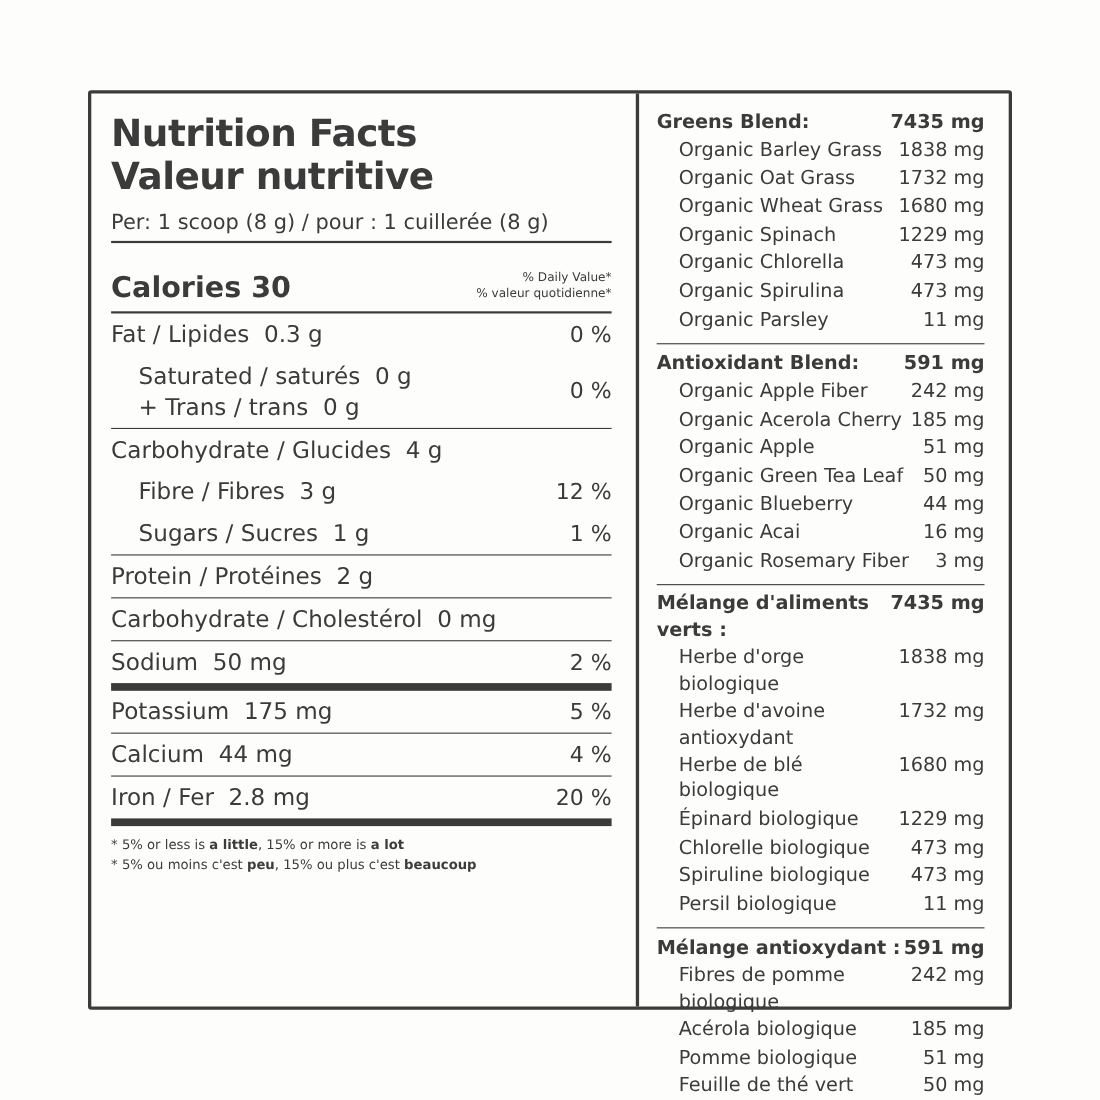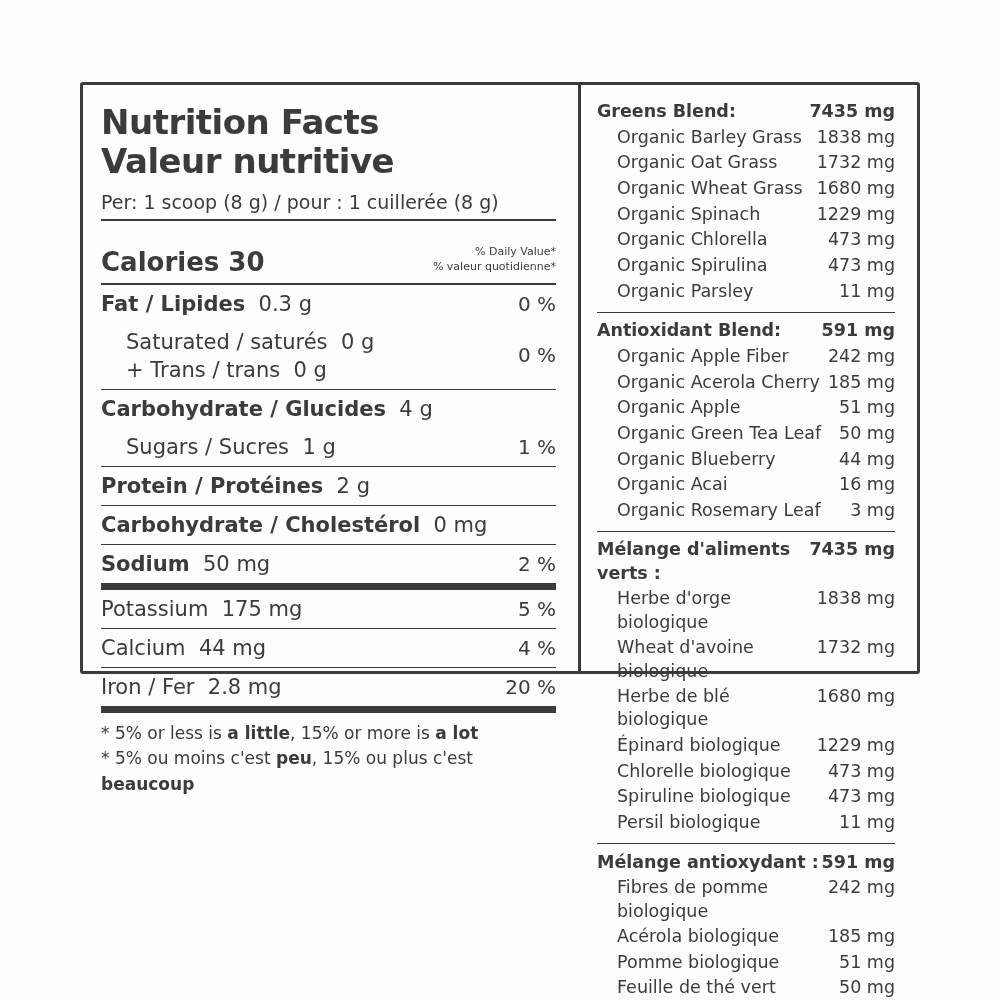--- a/index.html
+++ b/index.html
@@ -12,21 +12,21 @@
     height: 1000px;
     font-family: "DejaVu Sans", sans-serif;
     color: #3a3a3a;
     -webkit-font-smoothing: antialiased;
   }
   .panel {
     position: absolute;
     left: 80px;
     top: 82px;
     width: 840px;
-    height: 592px;
+    height: 836px;
     border: 3px solid #3b3b3b;
     border-radius: 3px;
     box-sizing: border-box;
     display: flex;
   }
   .left {
     width: 498px;
     box-sizing: border-box;
     padding: 18px 22px 10px 18px;
     border-right: 3px solid #3b3b3b;
@@ -79,40 +79,40 @@
   .nrow {
     display: flex;
     justify-content: space-between;
     align-items: baseline;
     font-size: 21px;
     padding: 7px 0 7px 0;
     color: #3b3b3b;
   }
   .nrow.sub { padding-left: 25px; }
   .nrow .nm { }
-  .nrow .nm b { font-weight: bold; }
+  .nrow .nm b { font-weight: normal; }
   .nrow .val { font-size: 20px; white-space: nowrap; }
 
   .pair {
     
     display: flex;
     justify-content: space-between;
     align-items: center;
     gap: 20px;
   }
   .pair .rows { flex: 1; }
   .pair .pct {
     font-size: 20px;
     white-space: nowrap;
     align-self: center;
     padding-bottom: 2px;
   }
 
   .footnotes {
-    font-size: 17px;
+    font-size: 12px;
     line-height: 1.5;
     padding-top: 8px;
     color: #3b3b3b;
   }
   .footnotes b { font-weight: bold; }
 
   
   .ing-group { padding-bottom: 3px; }
   .ing-head, .ing-item {
     display: flex;
@@ -169,20 +169,24 @@
       <div class="pct">0 %</div>
     </div>
 
     <div class="rule-thin"></div>
 
     <div class="nrow">
       <div class="nm"><b>Carbohydrate / Glucides</b>&nbsp; <span>4 g</span></div>
       <div class="val"></div>
     </div>
 
+    <div class="nrow sub">
+      <div class="nm"><span>Fibre / Fibres</span>&nbsp; <span>3 g</span></div>
+      <div class="val">12 %</div>
+    </div>
 
     <div class="nrow sub">
       <div class="nm"><span>Sugars / Sucres</span>&nbsp; <span>1 g</span></div>
       <div class="val">1 %</div>
     </div>
 
     <div class="rule-thin"></div>
 
     <div class="nrow">
       <div class="nm"><b>Protein / Protéines</b>&nbsp; <span>2 g</span></div>
@@ -294,38 +298,38 @@
         </div>
       <div class="ing-item">
           <span class="nm">Organic Blueberry</span>
           <span class="amt">44 mg</span>
         </div>
       <div class="ing-item">
           <span class="nm">Organic Acai</span>
           <span class="amt">16 mg</span>
         </div>
       <div class="ing-item">
-          <span class="nm">Organic Rosemary Leaf</span>
+          <span class="nm">Organic Rosemary Fiber</span>
           <span class="amt">3 mg</span>
         </div>
     </div>
 
     <div class="grp-rule"></div>
 
     <div class="ing-group">
       <div class="ing-head">
         <span class="nm">Mélange d'aliments verts :</span>
         <span class="amt">7435 mg</span>
       </div>
       <div class="ing-item">
           <span class="nm">Herbe d'orge biologique</span>
           <span class="amt">1838 mg</span>
         </div>
       <div class="ing-item">
-          <span class="nm">Wheat d'avoine biologique</span>
+          <span class="nm">Herbe d'avoine antioxydant</span>
           <span class="amt">1732 mg</span>
         </div>
       <div class="ing-item">
           <span class="nm">Herbe de blé biologique</span>
           <span class="amt">1680 mg</span>
         </div>
       <div class="ing-item">
           <span class="nm">Épinard biologique</span>
           <span class="amt">1229 mg</span>
         </div>

